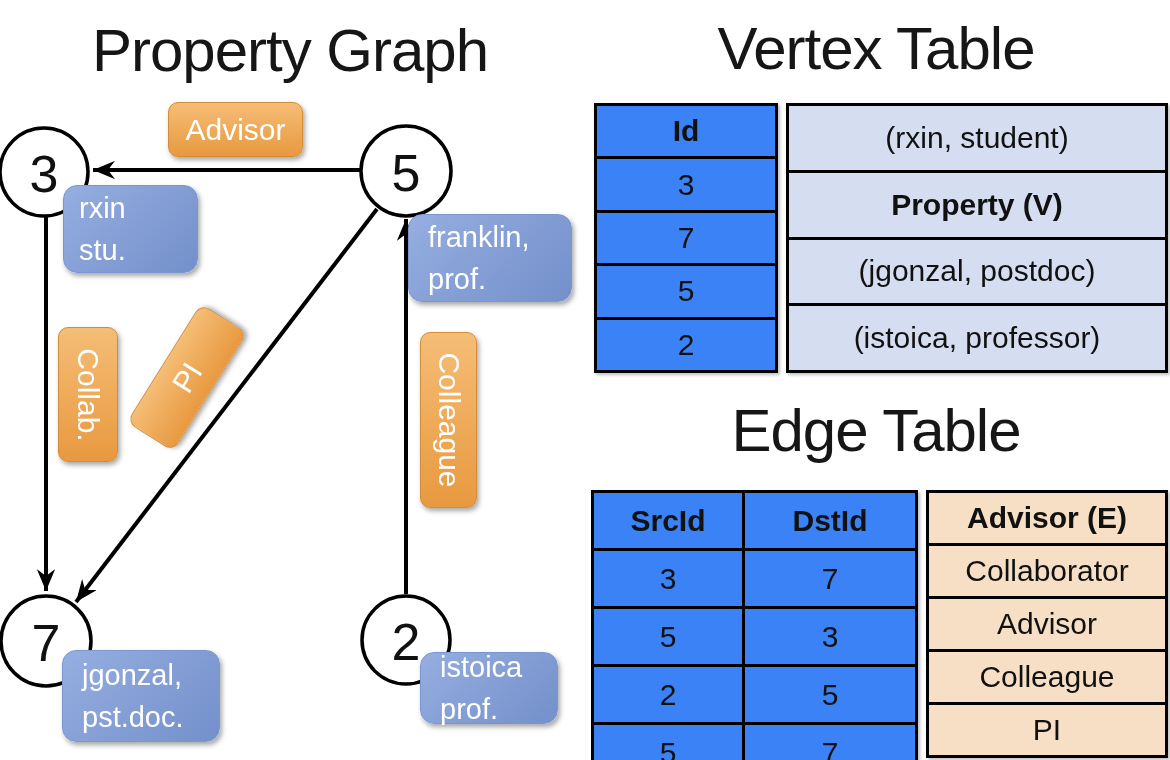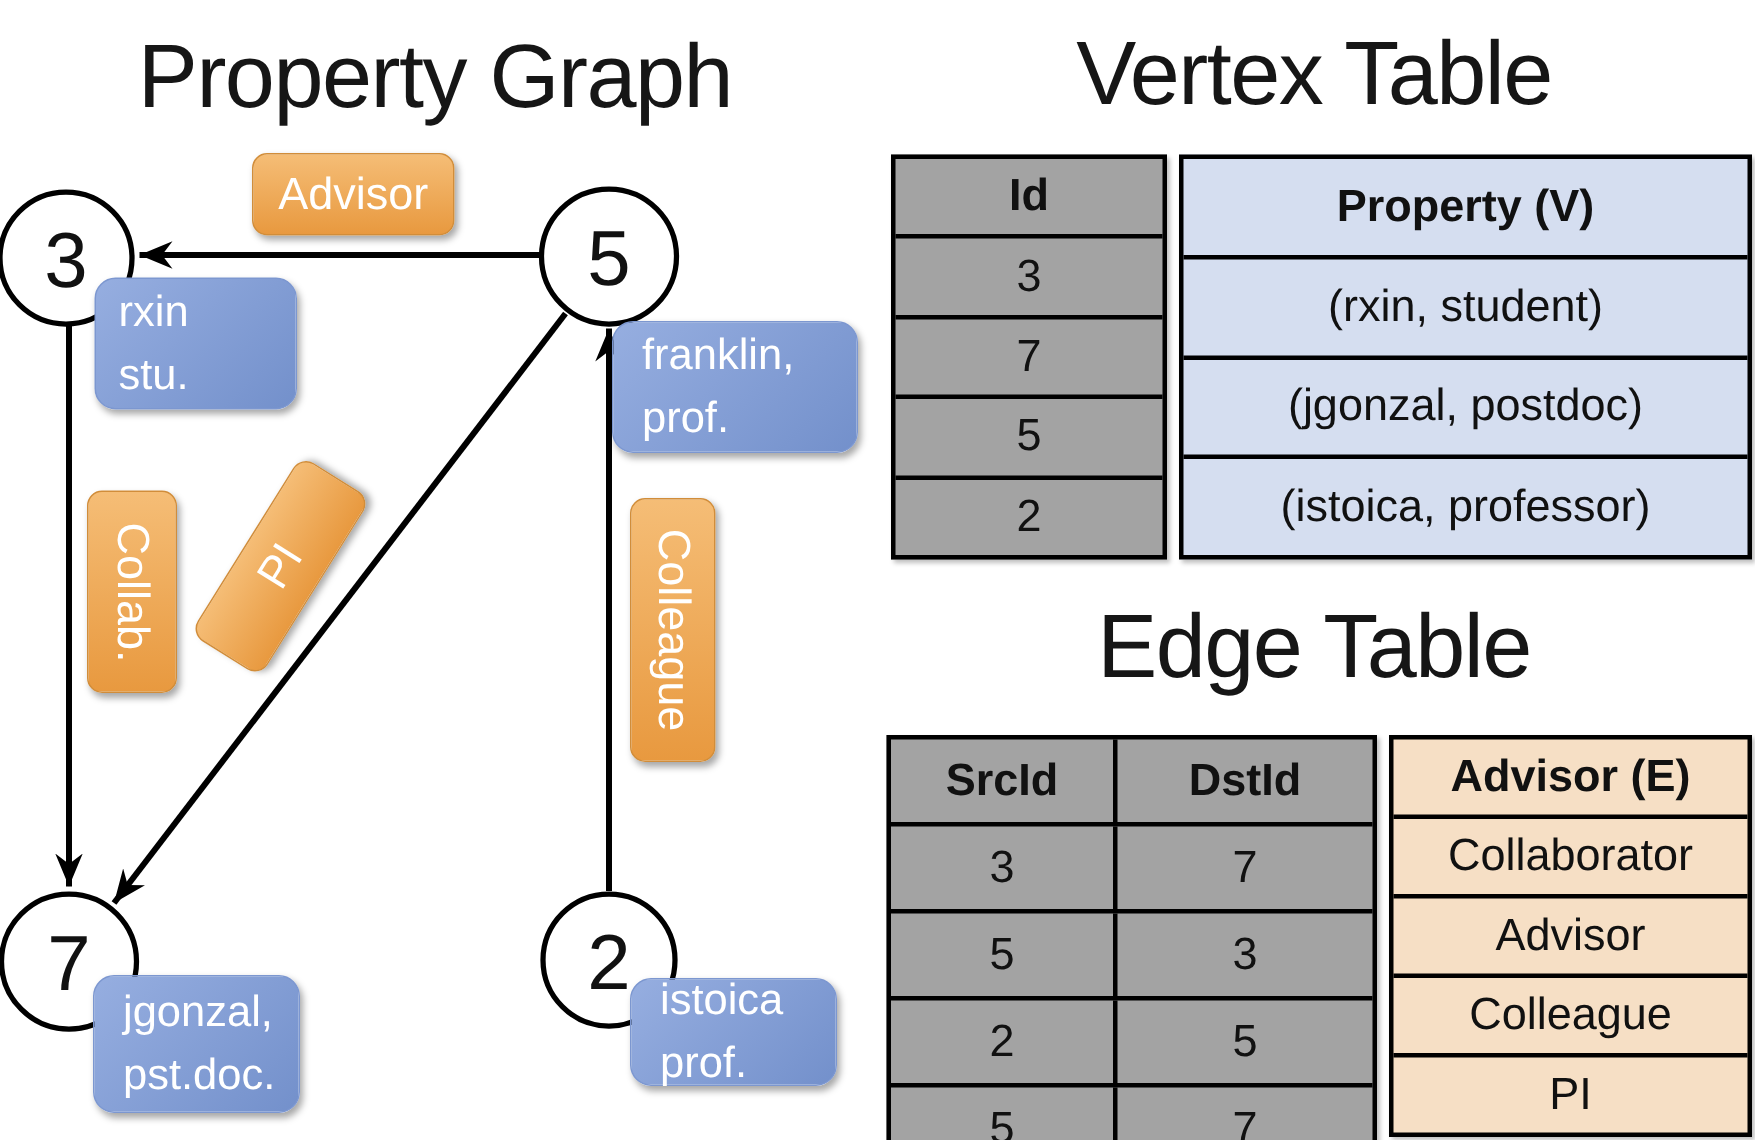--- a/index.html
+++ b/index.html
@@ -48,27 +48,27 @@
   .vprop {
     position:absolute; display:flex; flex-direction:column; justify-content:center;
     background:linear-gradient(135deg,#96aee0,#7390cb);
     border:1px solid #7c97d0; border-radius:14px;
     box-shadow:2px 3px 5px rgba(0,0,0,0.35);
     color:#fff; font-size:29px; font-weight:300;
     padding-left:19px; line-height:42px;
   }
   #vprop-rxin     { left:63px;  top:185px; width:135px; height:88px;padding-left:15px; }
   #vprop-franklin { left:408px; top:185px; width:164px; height:88px;margin-top:29px; }
-  #vprop-jgonzal  { left:62px;  top:650px; width:138px; height:92px;justify-content:center; }
+  #vprop-jgonzal  { left:62px;  top:650px; width:158px; height:92px;justify-content:center; }
   #vprop-istoica  { left:420px; top:652px; width:138px; height:72px; }
 
   
   .tbl {
     position:absolute; display:flex; flex-direction:column;
-    border:3px solid #000; background:#a3a3a3;
+    border:3px solid #000; background:#3b82f6;
     box-shadow:2px 2px 3px rgba(0,0,0,0.25);
   }
   .tbl .trow {
     flex:1; display:flex; align-items:center; justify-content:center;
     font-size:30px; font-weight:300;
   }
   .tbl .trow + .trow { border-top:3px solid #000; }
   .tbl .hdr { font-weight:700; }
 
   #vt-id   { left:594px; top:103px; width:184px; height:270px; }
@@ -147,22 +147,22 @@
 
   <div class="tbl" id="vt-id">
     <div class="trow hdr">Id</div>
     <div class="trow">3</div>
     <div class="trow">7</div>
     <div class="trow">5</div>
     <div class="trow">2</div>
   </div>
 
   <div class="tbl" id="vt-prop">
+    <div class="trow">(rxin, student)</div>
     <div class="trow hdr">Property (V)</div>
-    <div class="trow">(rxin, student)</div>
     <div class="trow">(jgonzal, postdoc)</div>
     <div class="trow">(istoica, professor)</div>
   </div>
 
   <div class="tbl" id="et-ids">
     <div class="trow">
       <div class="cell src hdr">SrcId</div>
       <div class="cell dst hdr">DstId</div>
     </div>
     <div class="trow">

